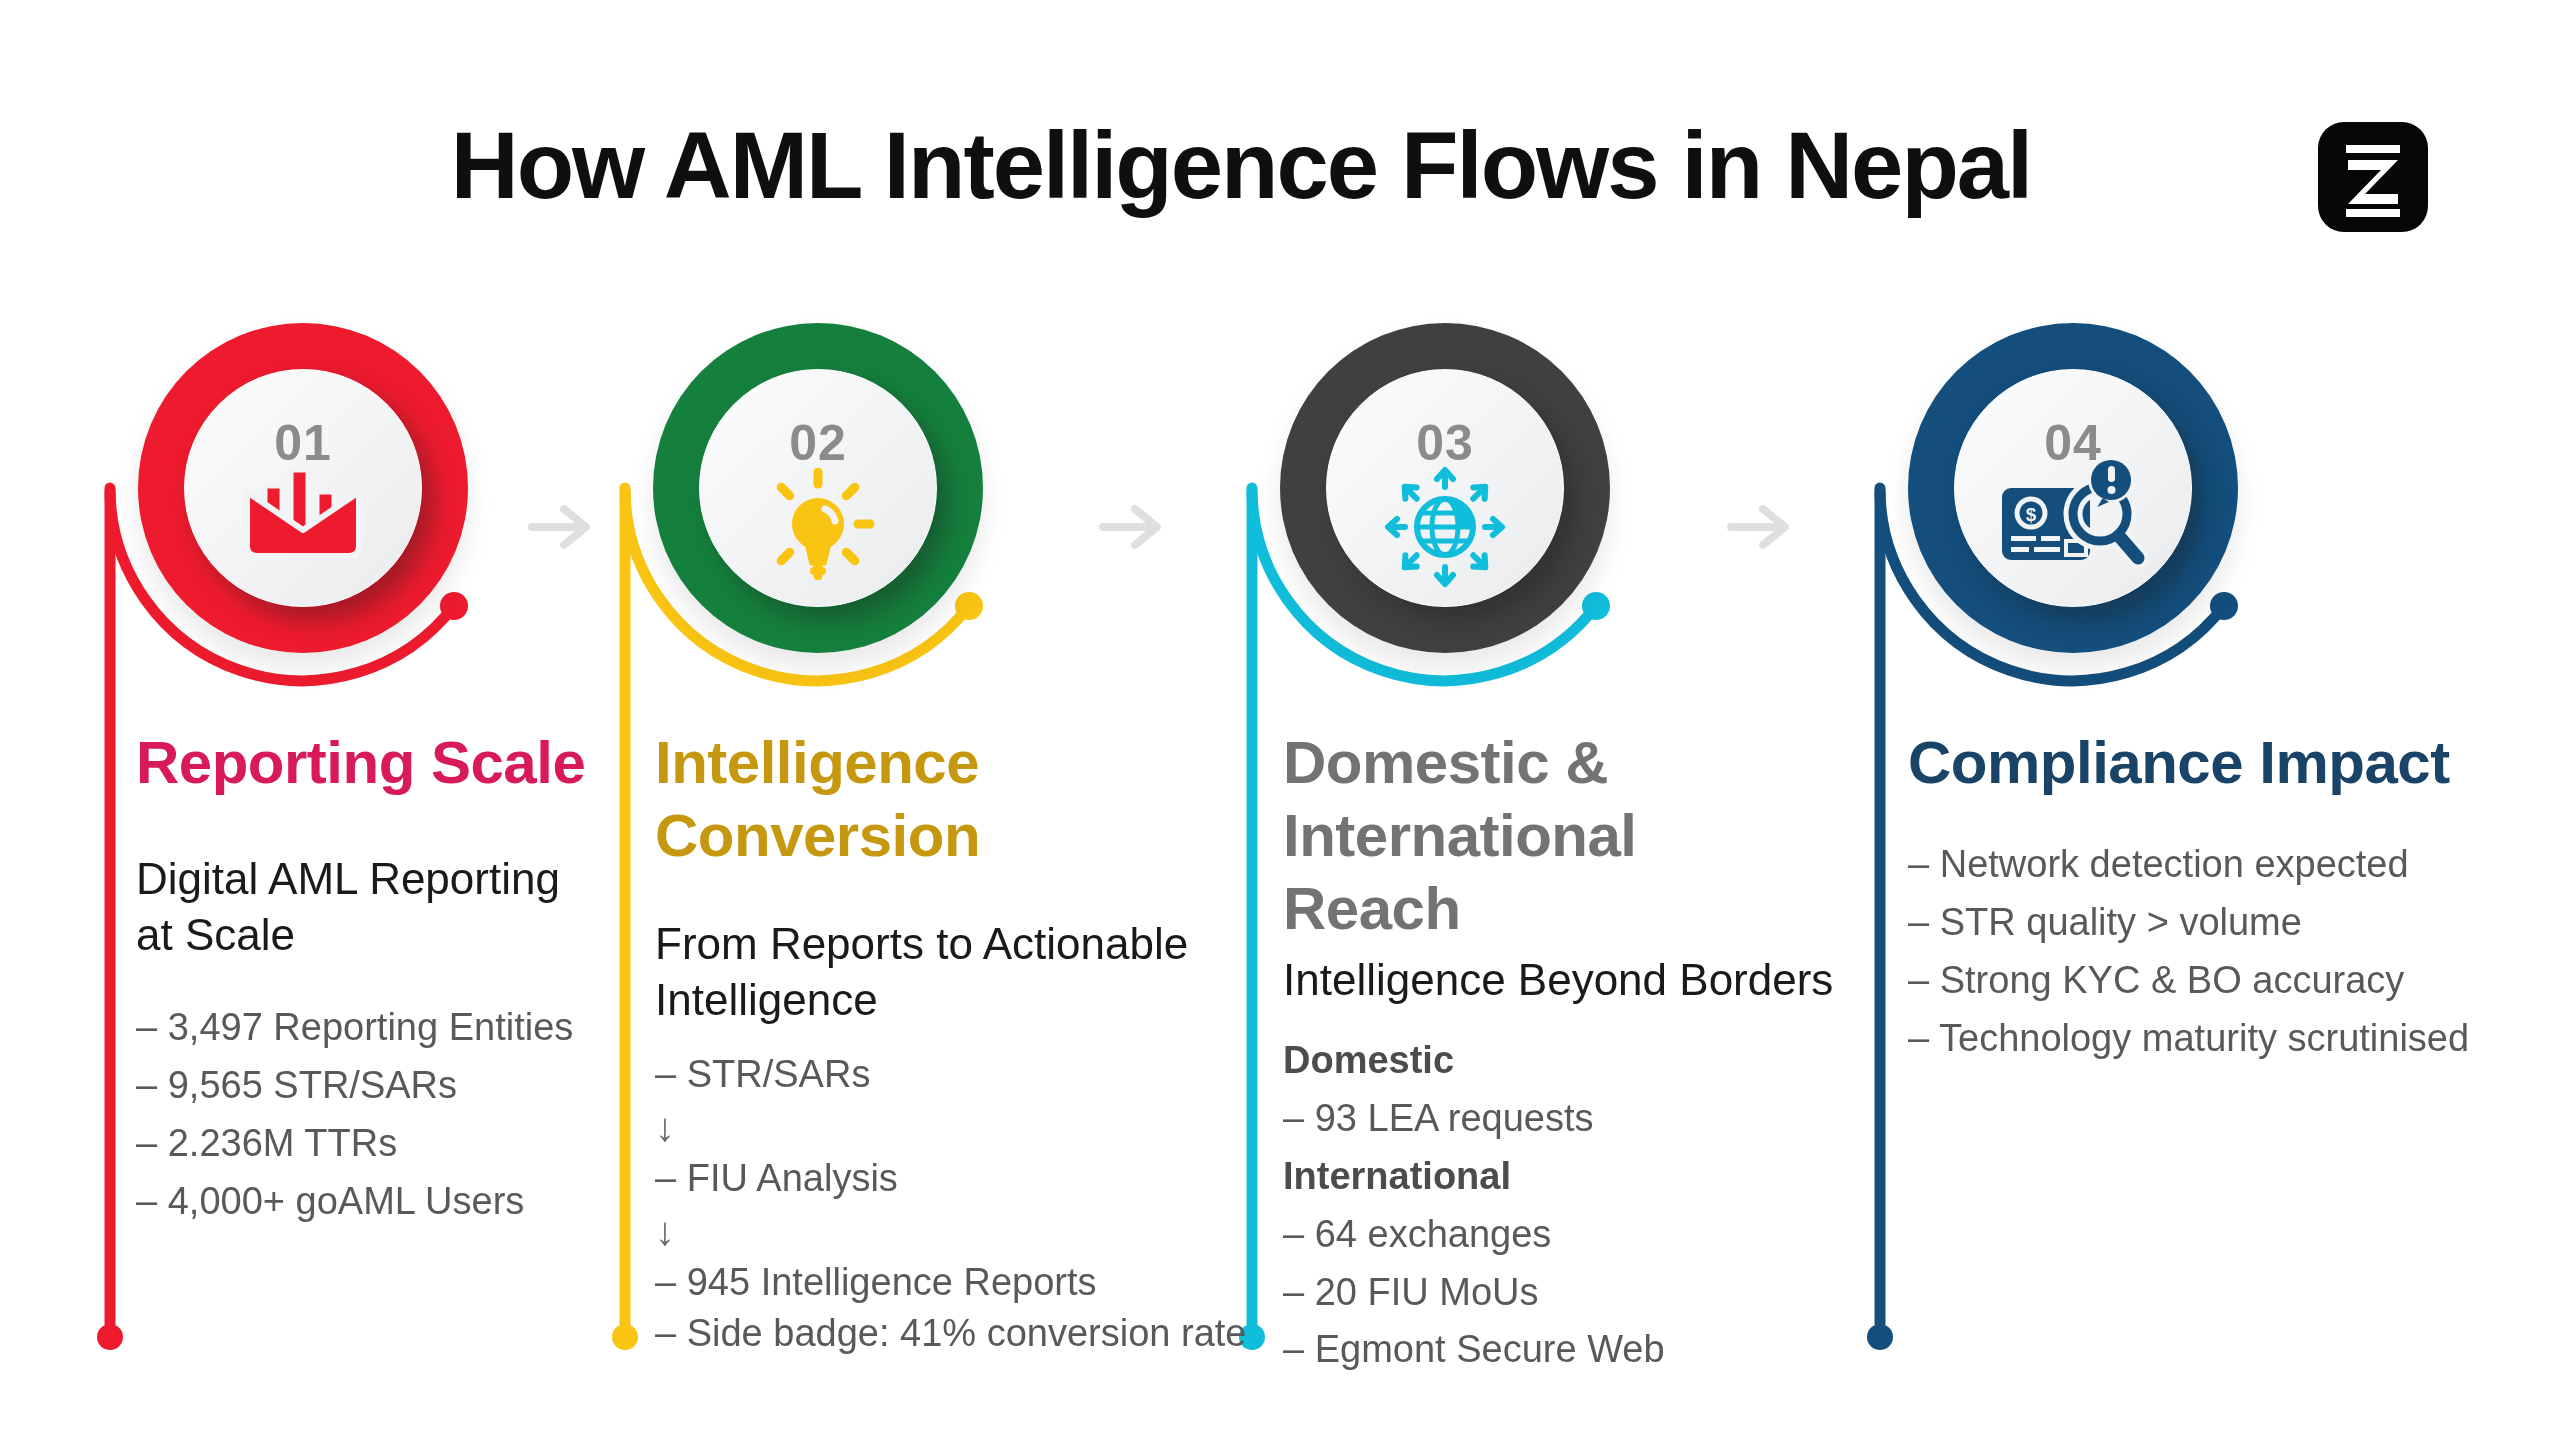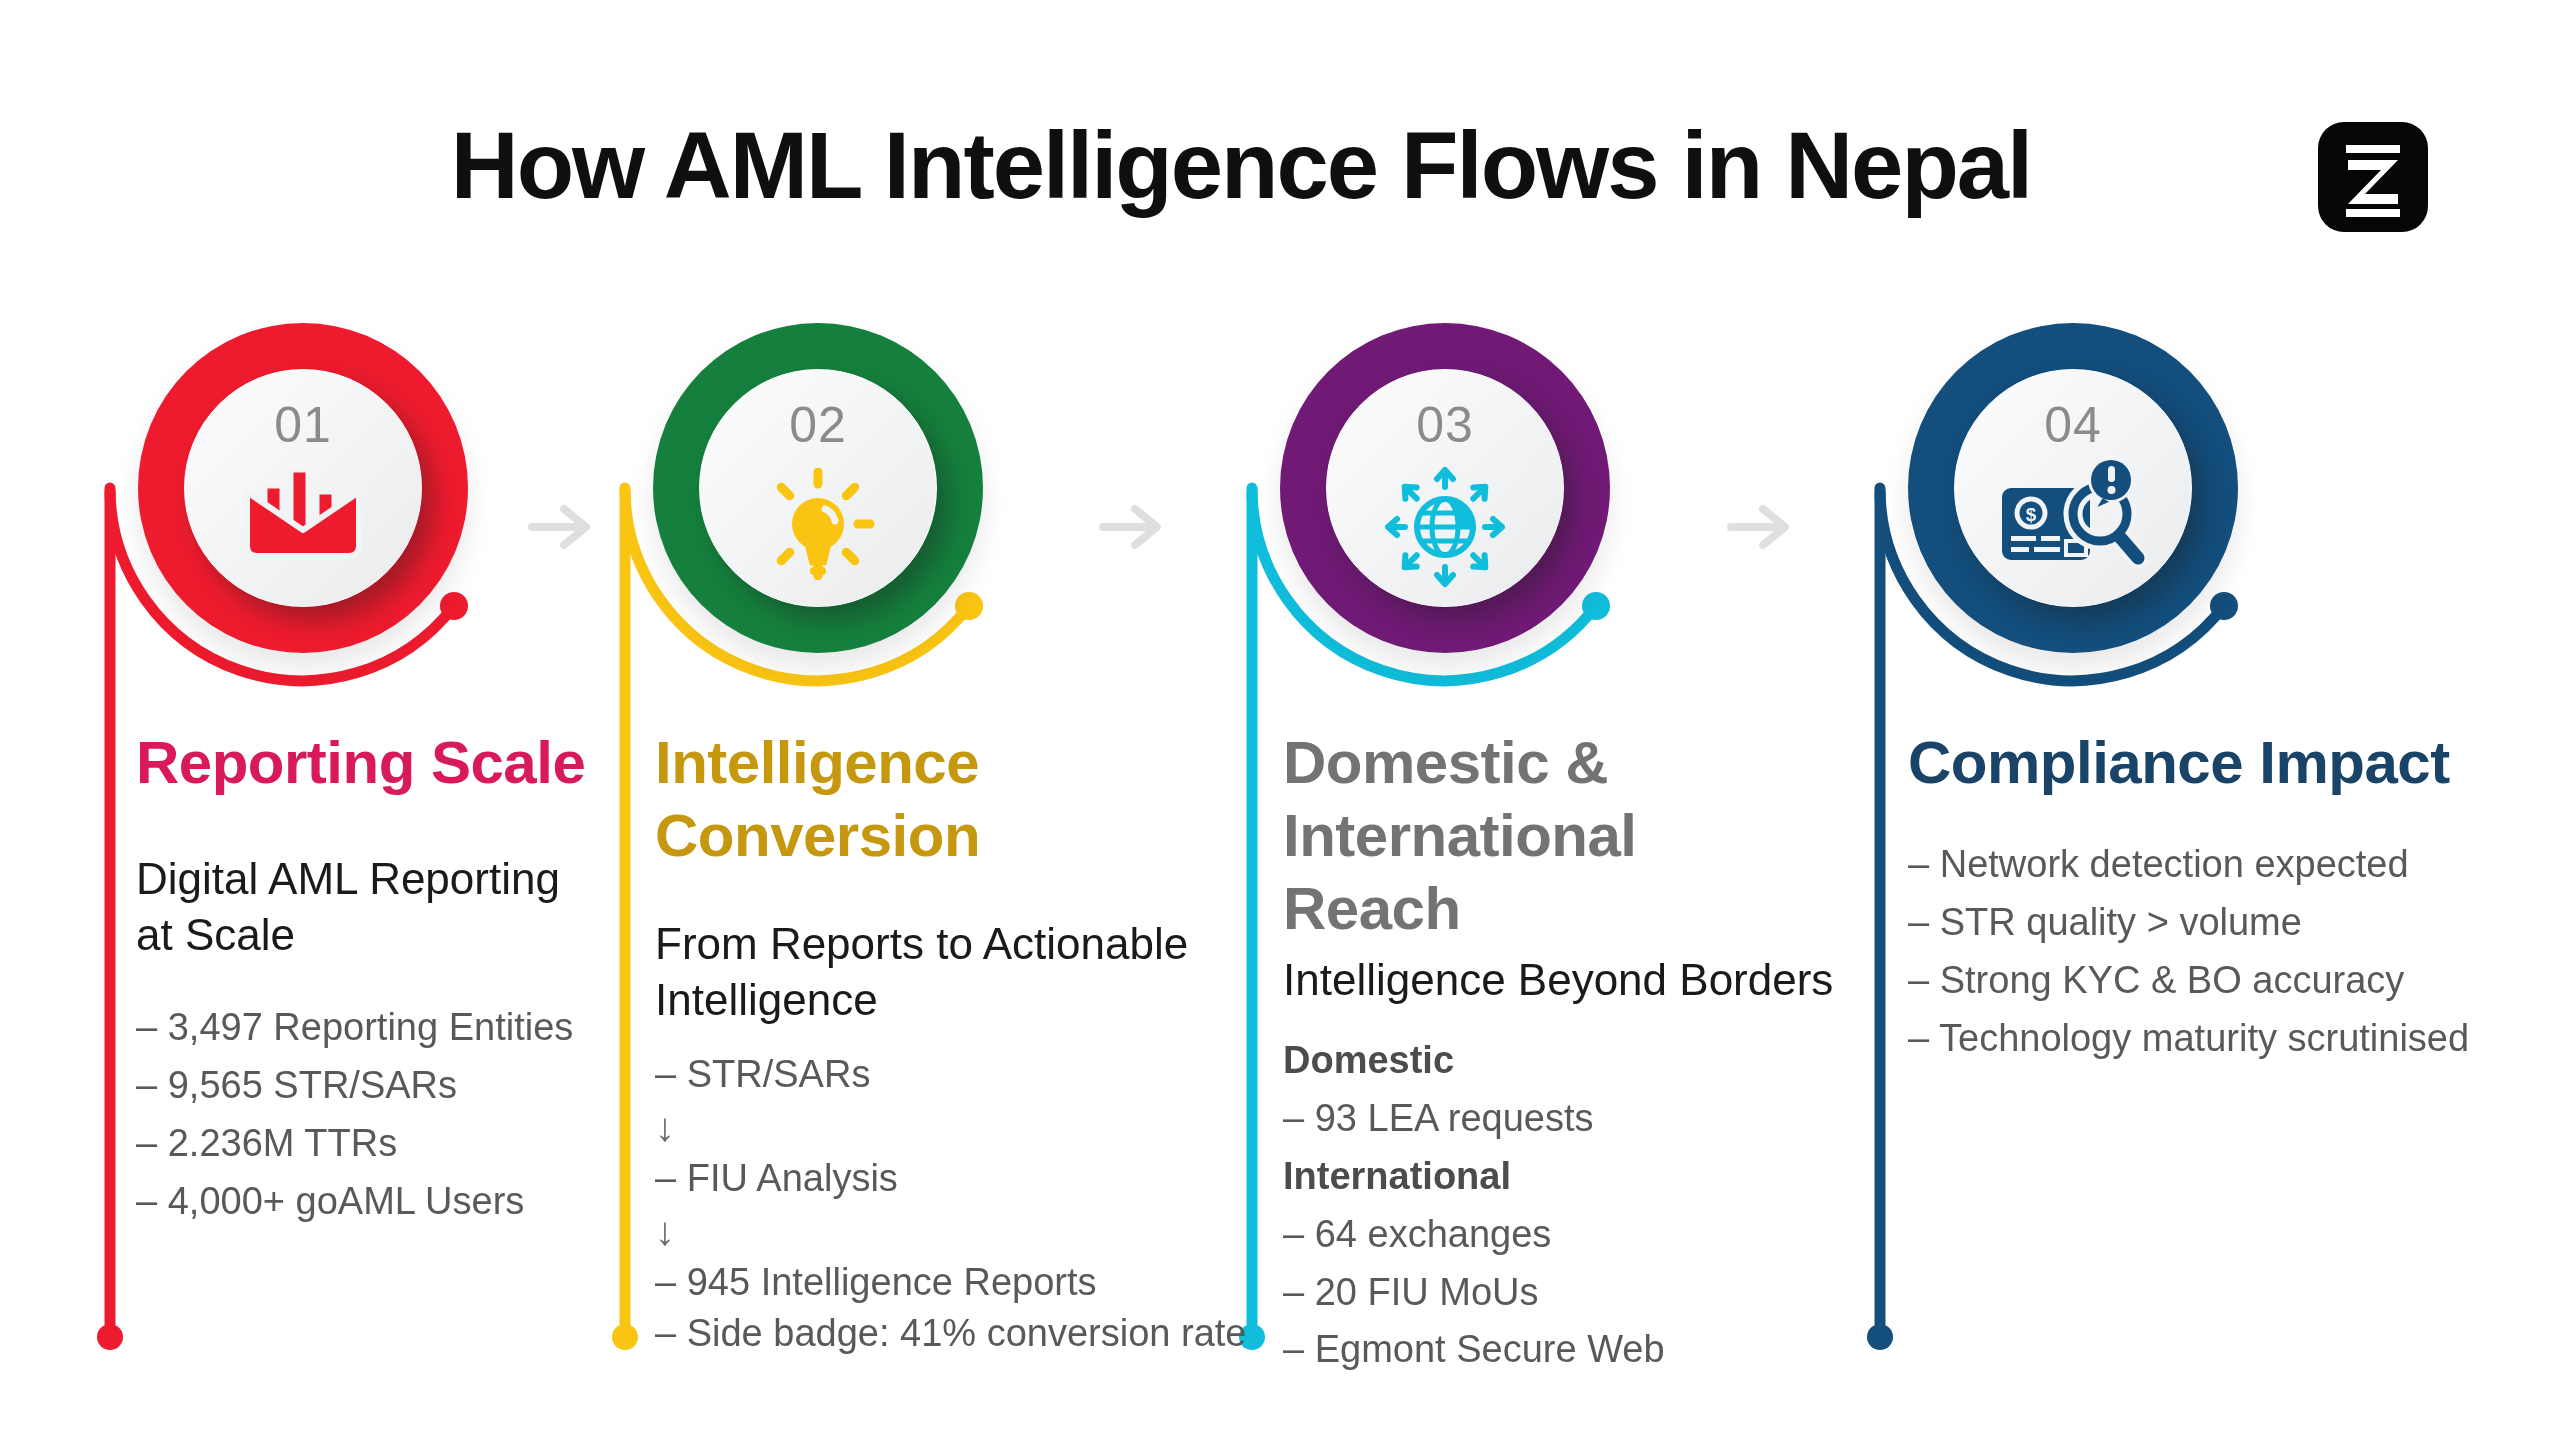--- a/index.html
+++ b/index.html
@@ -38,22 +38,22 @@
   .ring--3 { left: 1280px; }
   .ring--4 { left: 1908px; }
   .inner {
     position: absolute; left: 46px; top: 46px; width: 238px; height: 238px;
     border-radius: 50%;
     background: linear-gradient(135deg, #fdfdfe 0%, #f2f3f4 55%, #e9ebec 100%);
     border: 1px solid #ffffff;
     box-shadow: 12px 14px 24px rgba(25,25,25,0.35);
   }
   .step-number {
-    position: absolute; left: 0; top: 26px; width: 100%;
-    text-align: center; font-size: 50px; font-weight: 400;
+    position: absolute; left: 0; top: 44px; width: 100%;
+    text-align: center; font-size: 50px; font-weight: 700;
     letter-spacing: 1px; color: #8a8b8d;
   }
   .step-icon {
     position: absolute; left: 50%; top: 98px; transform: translateX(-50%);
     line-height: 0;
   }
 
   
   .col { position: absolute; top: 726px; z-index: 2; }
   .col--1 { left: 136px;  width: 560px; }
@@ -176,21 +176,21 @@
           </g>
           <circle cx="60" cy="56" r="26" fill="currentColor"></circle>
           <path d="M67 41 A17 17 0 0 1 77 53" fill="none" stroke="#f2f3f4" stroke-width="7" stroke-linecap="round"></path>
           <path d="M49 80 L71 80 L67 96 L53 96 Z" fill="currentColor" stroke="currentColor" stroke-width="3" stroke-linejoin="round"></path>
           <rect x="52" y="99" width="16" height="8" rx="4" fill="currentColor"></rect>
         </svg>
       </div>
     </div>
   </div>
 
-  <div class="ring ring--3" style="background: #701a75; color: rgb(16, 189, 219);">
+  <div class="ring ring--3" style="background: #404040; color: rgb(16, 189, 219);">
     <div class="inner">
       <div class="step-icon" style="top:92px">
         <svg width="130" height="130" viewBox="0 0 130 130">
           <g stroke="currentColor" stroke-width="6" stroke-linecap="round" fill="none">
             <g id="garrow">
                 <line x1="65" y1="25" x2="65" y2="11"></line>
                 <polyline points="57,17 65,8 73,17" stroke-linejoin="round"></polyline>
               </g>
             <use href="#garrow" transform="rotate(45 65 65)"></use>
             <use href="#garrow" transform="rotate(90 65 65)"></use>

